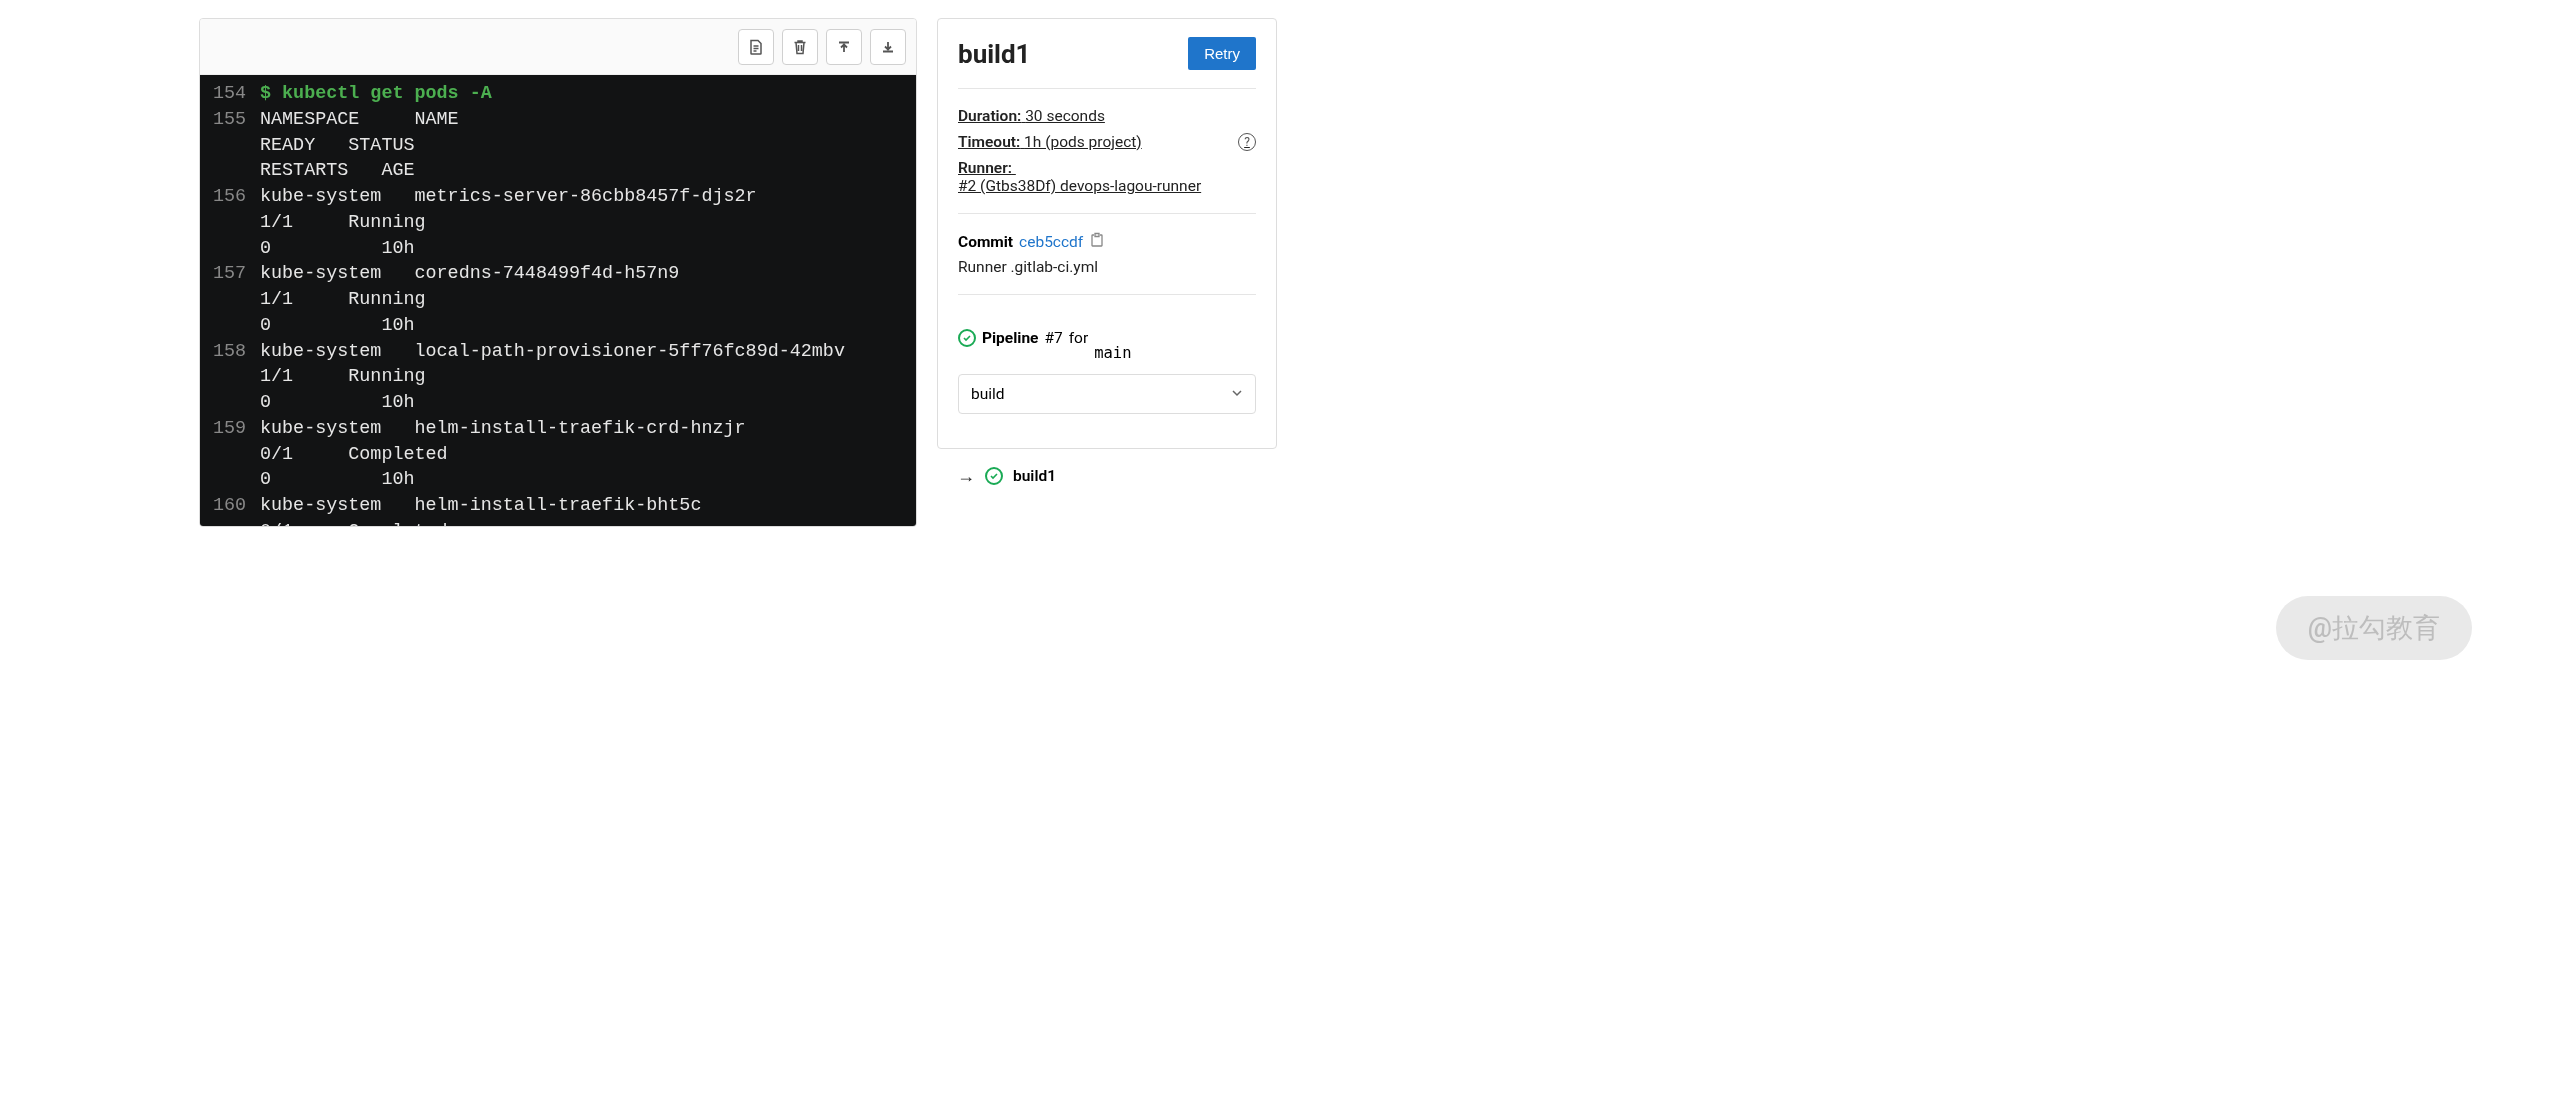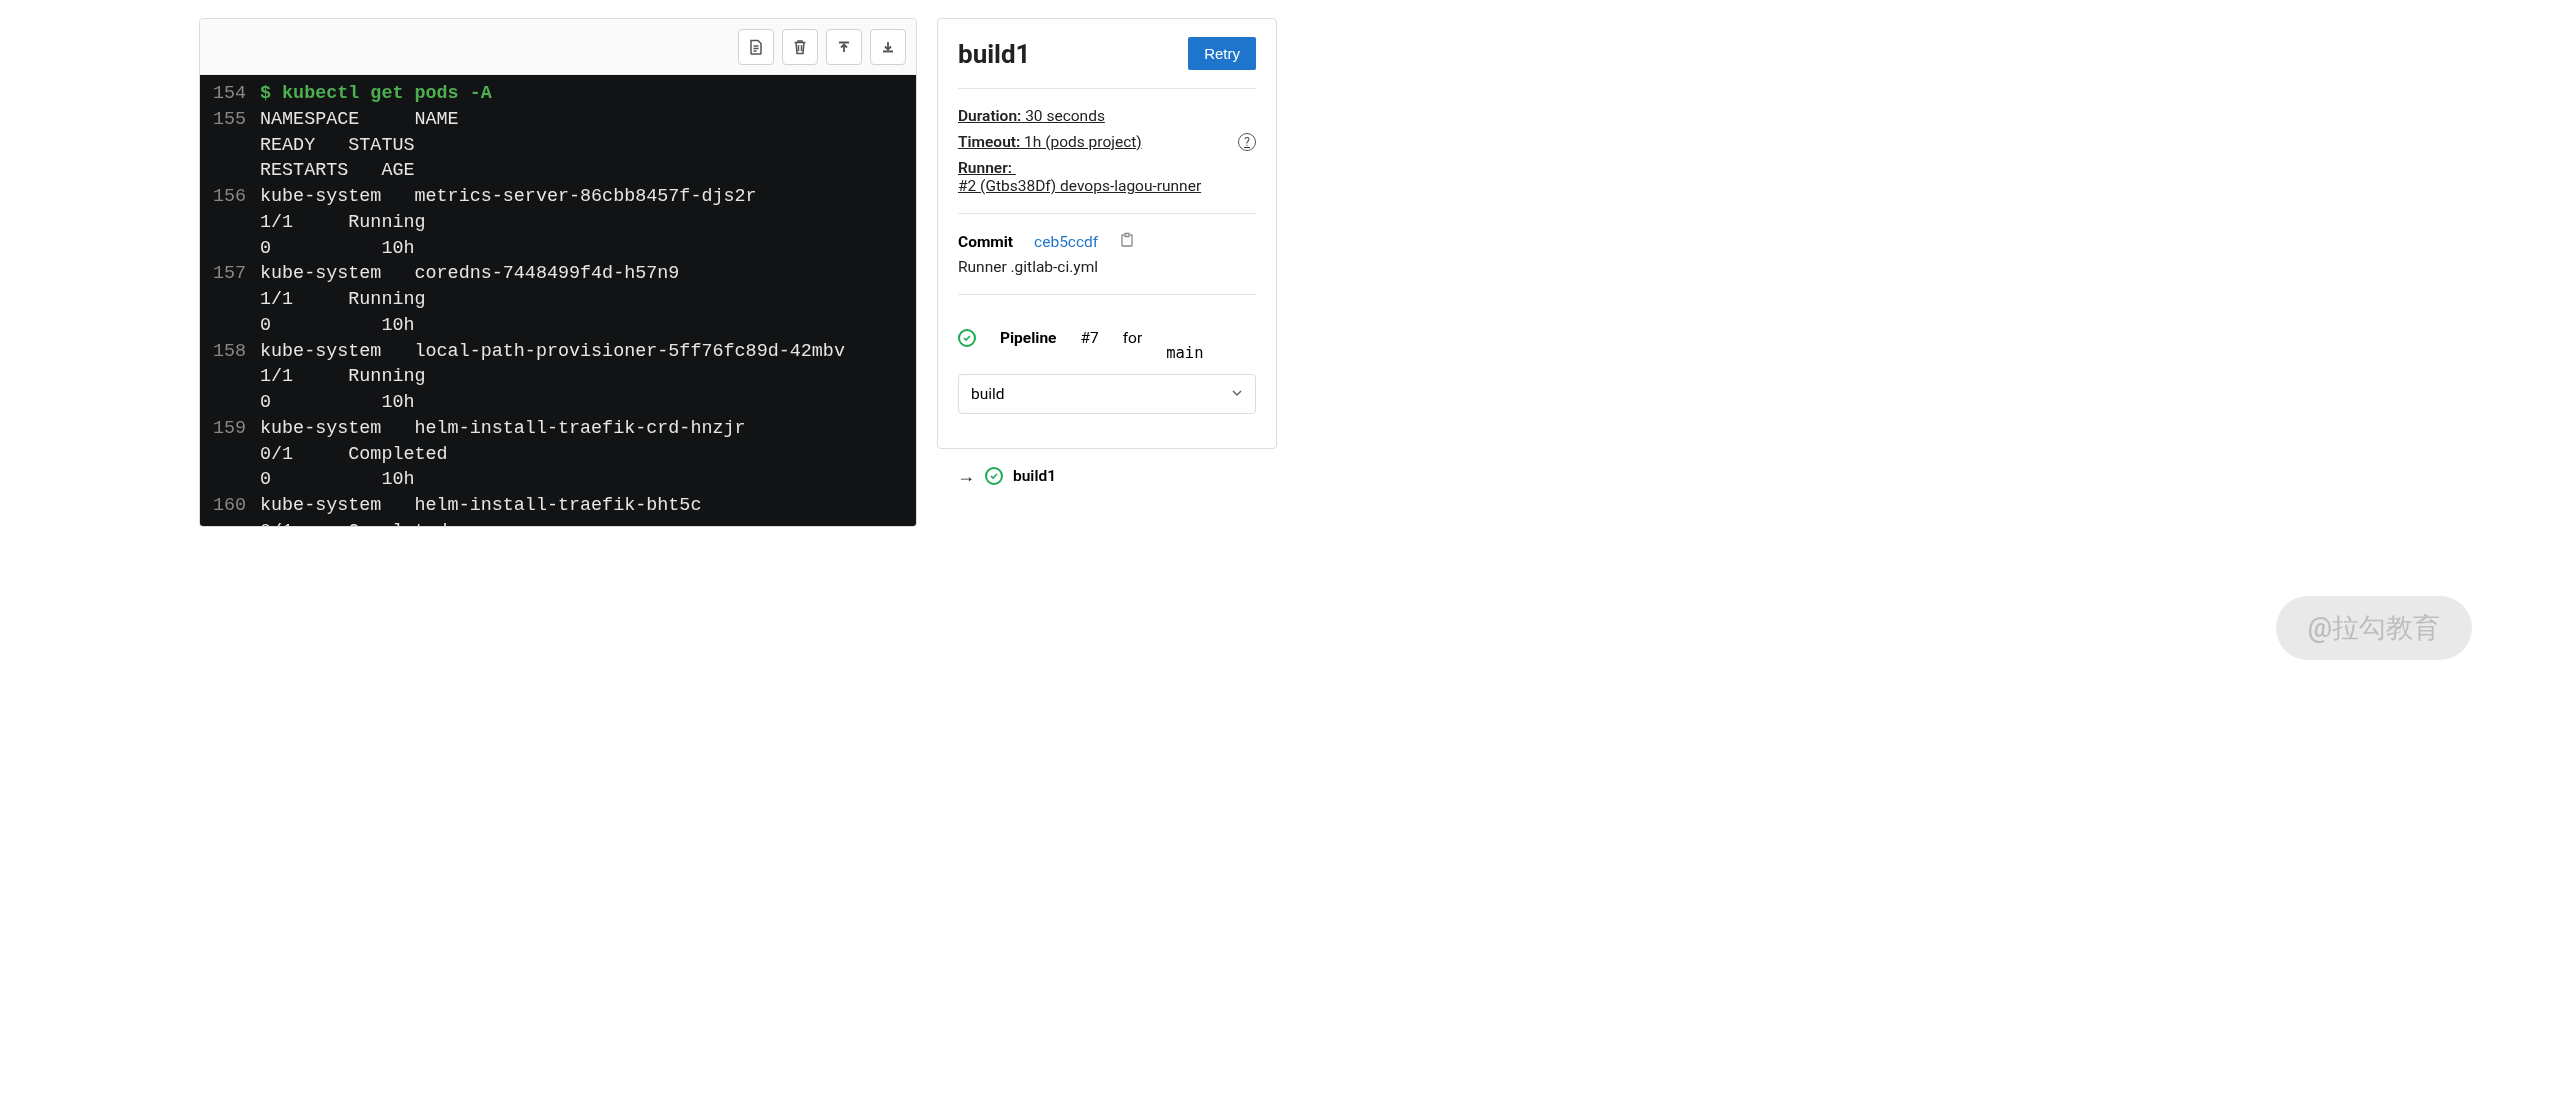--- a/index.html
+++ b/index.html
@@ -119,27 +119,27 @@
     .help-icon {
       margin-left: auto;
       width: 18px; height: 18px;
       border: 1.6px solid #555;
       border-radius: 50%;
       display: inline-flex;
       align-items: center; justify-content: center;
       font-size: 12px; color: #555;
     }
     .sb-commit { padding: 18px 0; border-bottom: 1px solid #e5e5e5; }
-    .commit-line { font-size: 15.5px; margin-bottom: 6px; display: flex; align-items: center; gap: 21px; }
+    .commit-line { font-size: 15.5px; margin-bottom: 6px; display: flex; align-items: center; gap: 6px; }
     .commit-hash { color: #1f75cb; cursor: pointer; }
     .copy-icon { color: #888; cursor: pointer; }
     .copy-icon svg { width: 16px; height: 16px; }
     .commit-msg { font-size: 15.5px; color: #222; }
     .sb-pipeline { padding: 18px 0 14px 0; }
-    .pipeline-line { display: flex; align-items: center; gap: 24px; font-size: 15.5px; margin-bottom: 12px; }
+    .pipeline-line { display: flex; align-items: center; gap: 6px; font-size: 15.5px; margin-bottom: 12px; }
     .status-pass {
       width: 18px; height: 18px; border: 2px solid #1aaa55; border-radius: 50%;
       display: inline-flex; align-items: center; justify-content: center; color: #1aaa55;
     }
     .status-pass svg { width: 10px; height: 10px; }
     .pmono { font-family: "SFMono-Regular", Consolas, monospace; margin-top: 31px; }
     .stage-select {
       width: 100%;
       border: 1px solid #ddd;
       border-radius: 4px;

